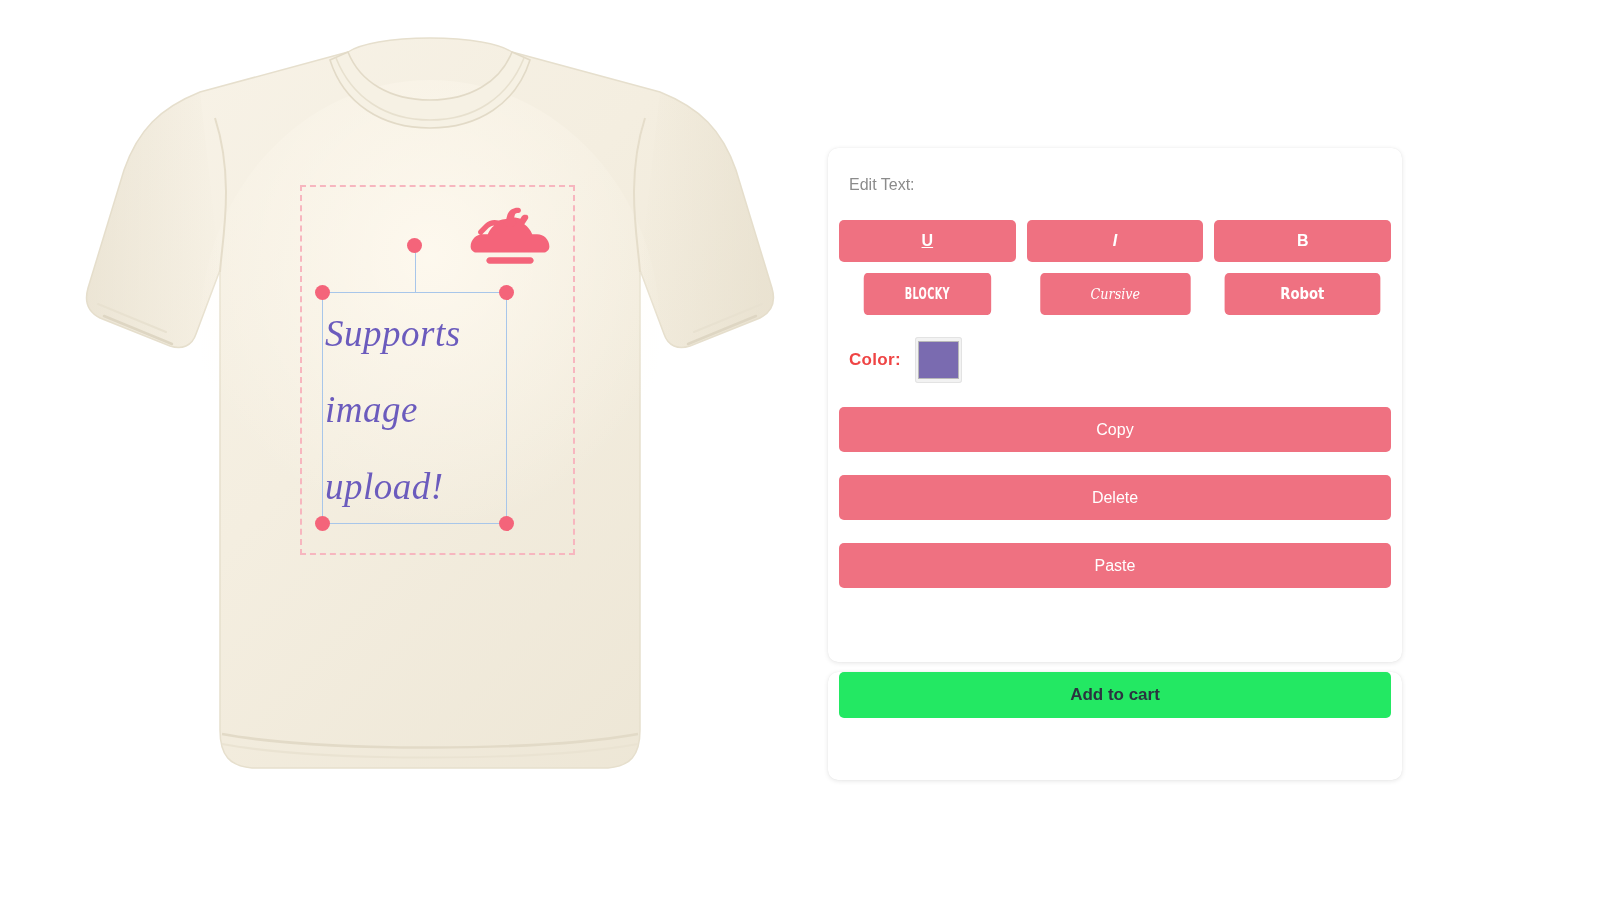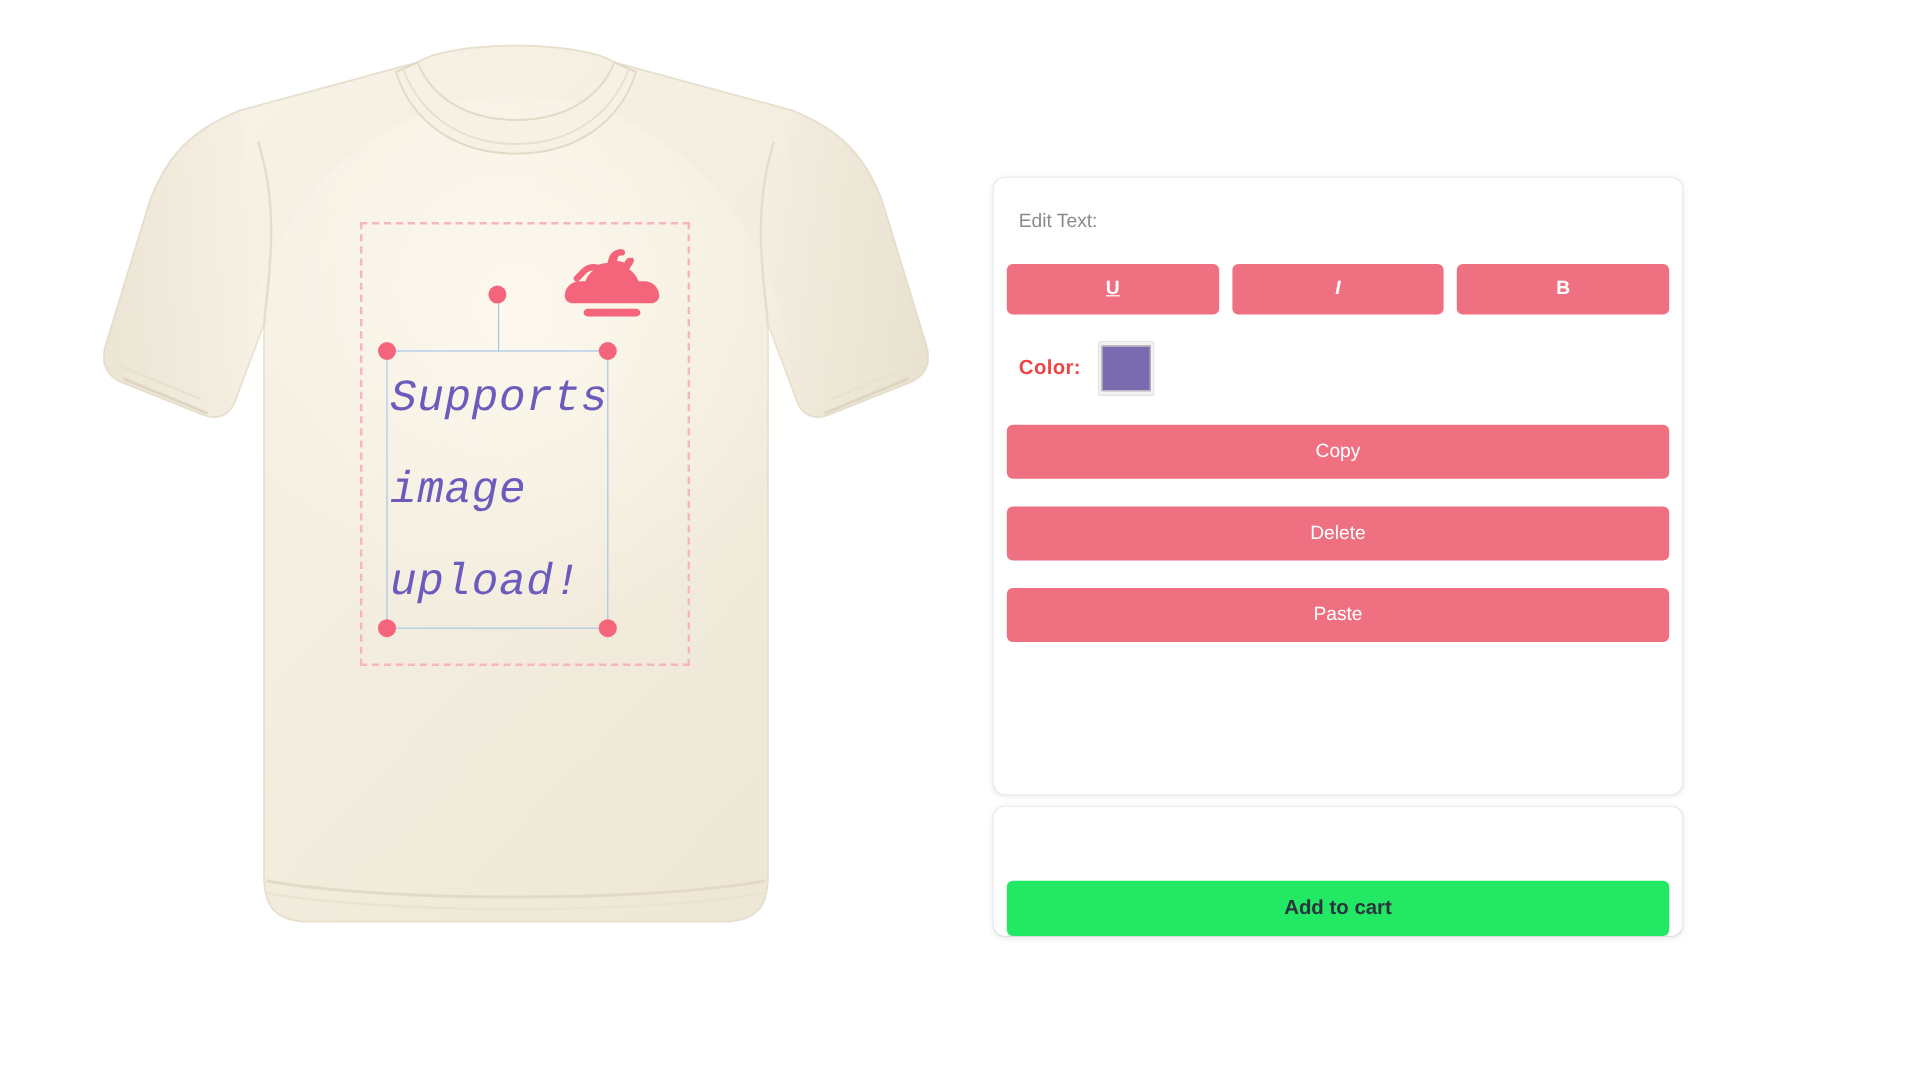--- a/index.html
+++ b/index.html
@@ -64,21 +64,21 @@
   .text-object .tx {
     position: absolute;
     left: 0; top: 0;
     width: 185px; height: 232px;
     display: flex;
     flex-direction: column;
     justify-content: space-around;
     align-items: flex-start;
     padding: 2px 0 0 2px;
     color: #6b5bbd;
-    font-family: Liberation Mono, monospace;
+    font-family: Liberation Serif, serif;
     font-style: italic;
     font-size: 37px;
     line-height: 1.0;
     white-space: nowrap;
     letter-spacing: 0.5px;
   }
   .text-object .tx span { display: block; }
 
   .handle {
     position: absolute;
@@ -111,21 +111,21 @@
     padding: 0;
   }
   .card.editor {
     height: 514px;
     padding: 28px 11px 0 11px;
   }
   .card.cart {
     margin-top: 10px;
     height: 108px;
     display: flex;
-    align-items: flex-end;
+    align-items: flex-start;
     padding: 0 11px;
   }
 
   .edit-label {
     font-size: 16px;
     color: #8b8b8b;
     margin: 0 0 26px 10px;
     font-family: "Liberation Sans", sans-serif;
   }
 
@@ -336,20 +336,25 @@
     <div class="card editor">
 
       <div class="edit-label">Edit Text:</div>
 
       <div class="btn-grid">
         <button class="fmt-btn u">U</button>
         <button class="fmt-btn i">I</button>
         <button class="fmt-btn b">B</button>
       </div>
 
+      <div class="btn-grid">
+        <button class="fmt-btn blocky">BLOCKY</button>
+        <button class="fmt-btn cursive">Cursive</button>
+        <button class="fmt-btn robot">Robot</button>
+      </div>
 
       <div class="color-row">
         <span class="color-label">Color:</span>
         <span class="color-swatch">
           <i style="background: rgb(122, 107, 176);"></i>
         </span>
       </div>
 
       <div class="actions">
         <button class="action-btn">Copy</button>

